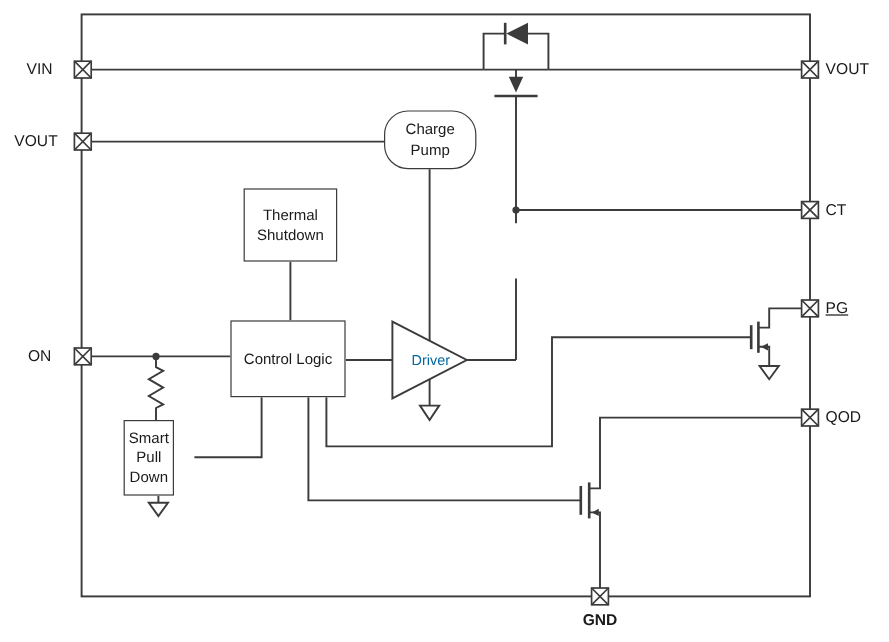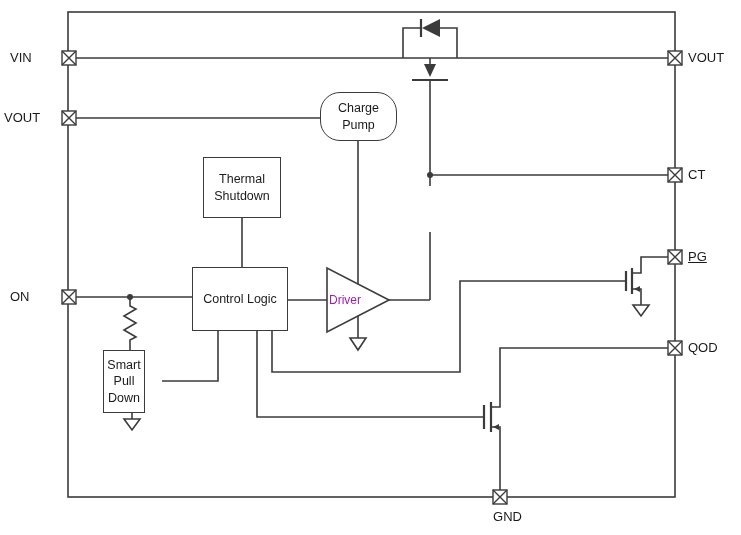--- a/index.html
+++ b/index.html
@@ -3,23 +3,23 @@
 <meta charset="utf-8">
 <style>
   html,body{margin:0;padding:0;background:#ffffff;}
   .stage{position:relative;width:741px;height:535px;background:#fff;
          font-family:"Liberation Sans",sans-serif;overflow:hidden;}
   .stage svg{position:absolute;left:0;top:0;}
   .block{position:absolute;box-sizing:border-box;border:1.6px solid #3b3b3b;background:#fff;
          display:flex;align-items:center;justify-content:center;text-align:center;
          white-space:pre-line;font-size:12.5px;line-height:1.3;color:#1a1a1a;}
   .pinlabel{position:absolute;font-size:13px;line-height:16px;color:#1a1a1a;}
-  .ta-r{text-align:left;}
-  .ta-c{text-align:right;}
-  .driver-label{position:absolute;font-size:12px;line-height:14px;color:#a21caf;text-align:left;}
+  .ta-r{text-align:center;}
+  .ta-c{text-align:center;font-weight:bold;}
+  .driver-label{position:absolute;font-size:12px;line-height:14px;color:#0369a1;text-align:right;}
 </style>
 </head>
 <body>
 
 <div class="stage">
 
   <svg width="741" height="535" viewBox="0 0 741 535">
 
     <rect x="68" y="12" width="607" height="485" fill="none" stroke="#3b3b3b" stroke-width="1.6"></rect>
 

